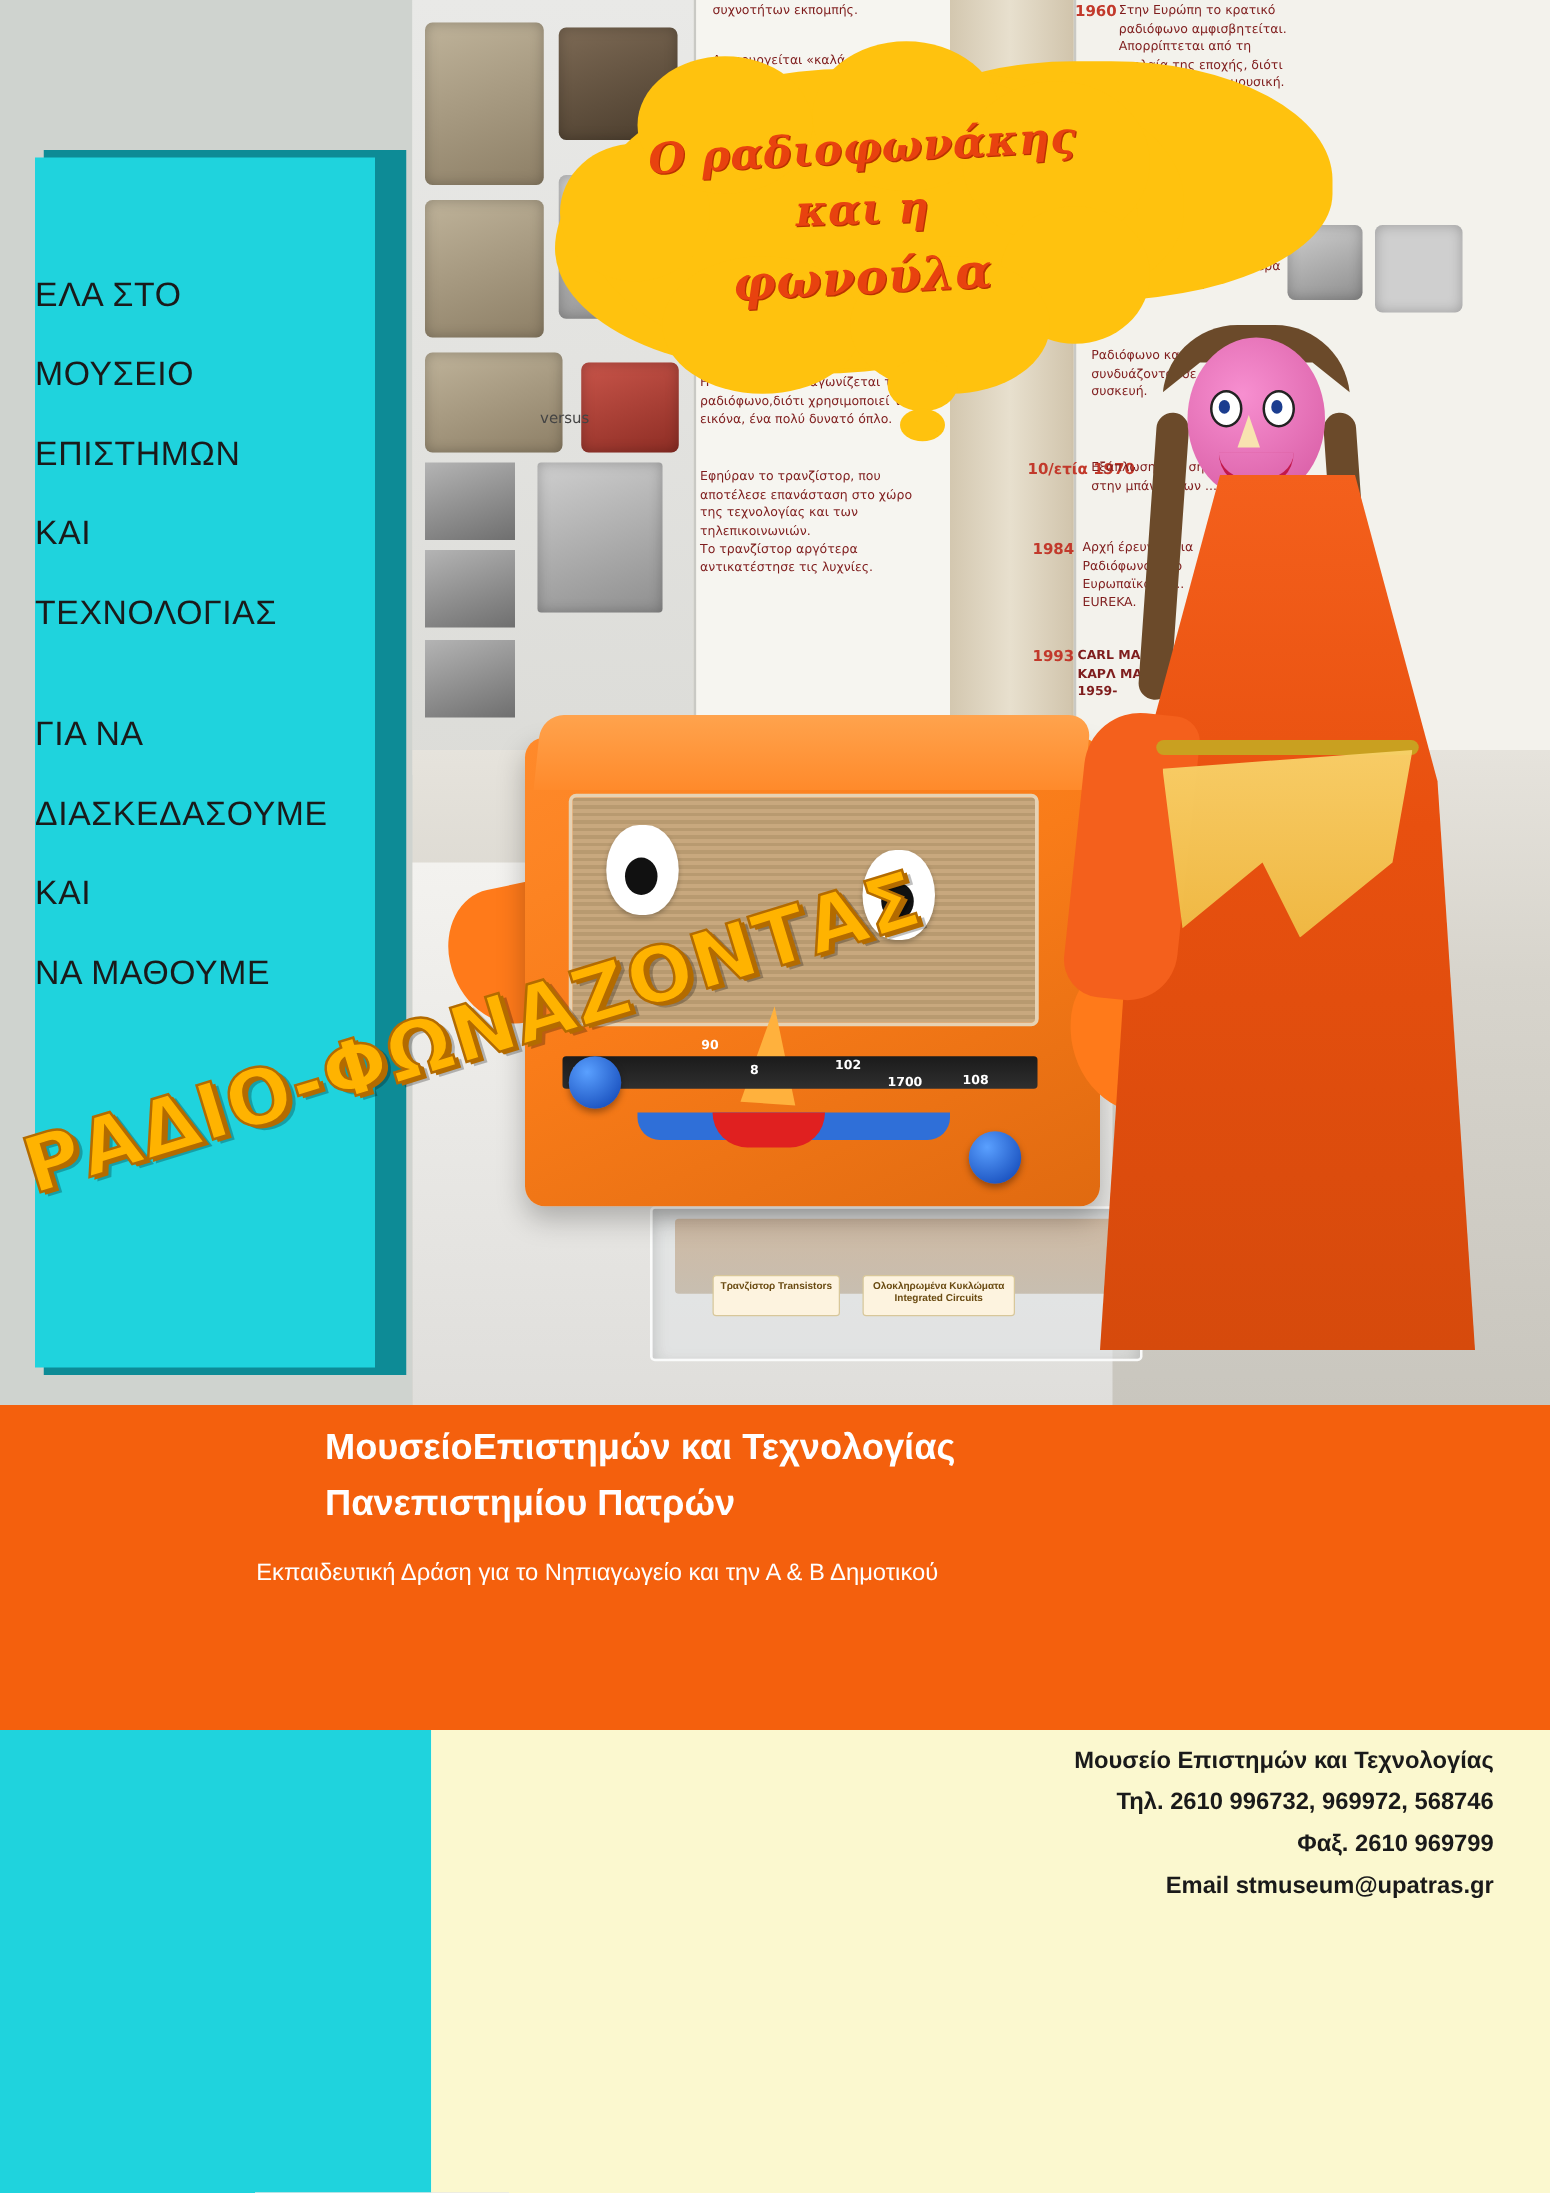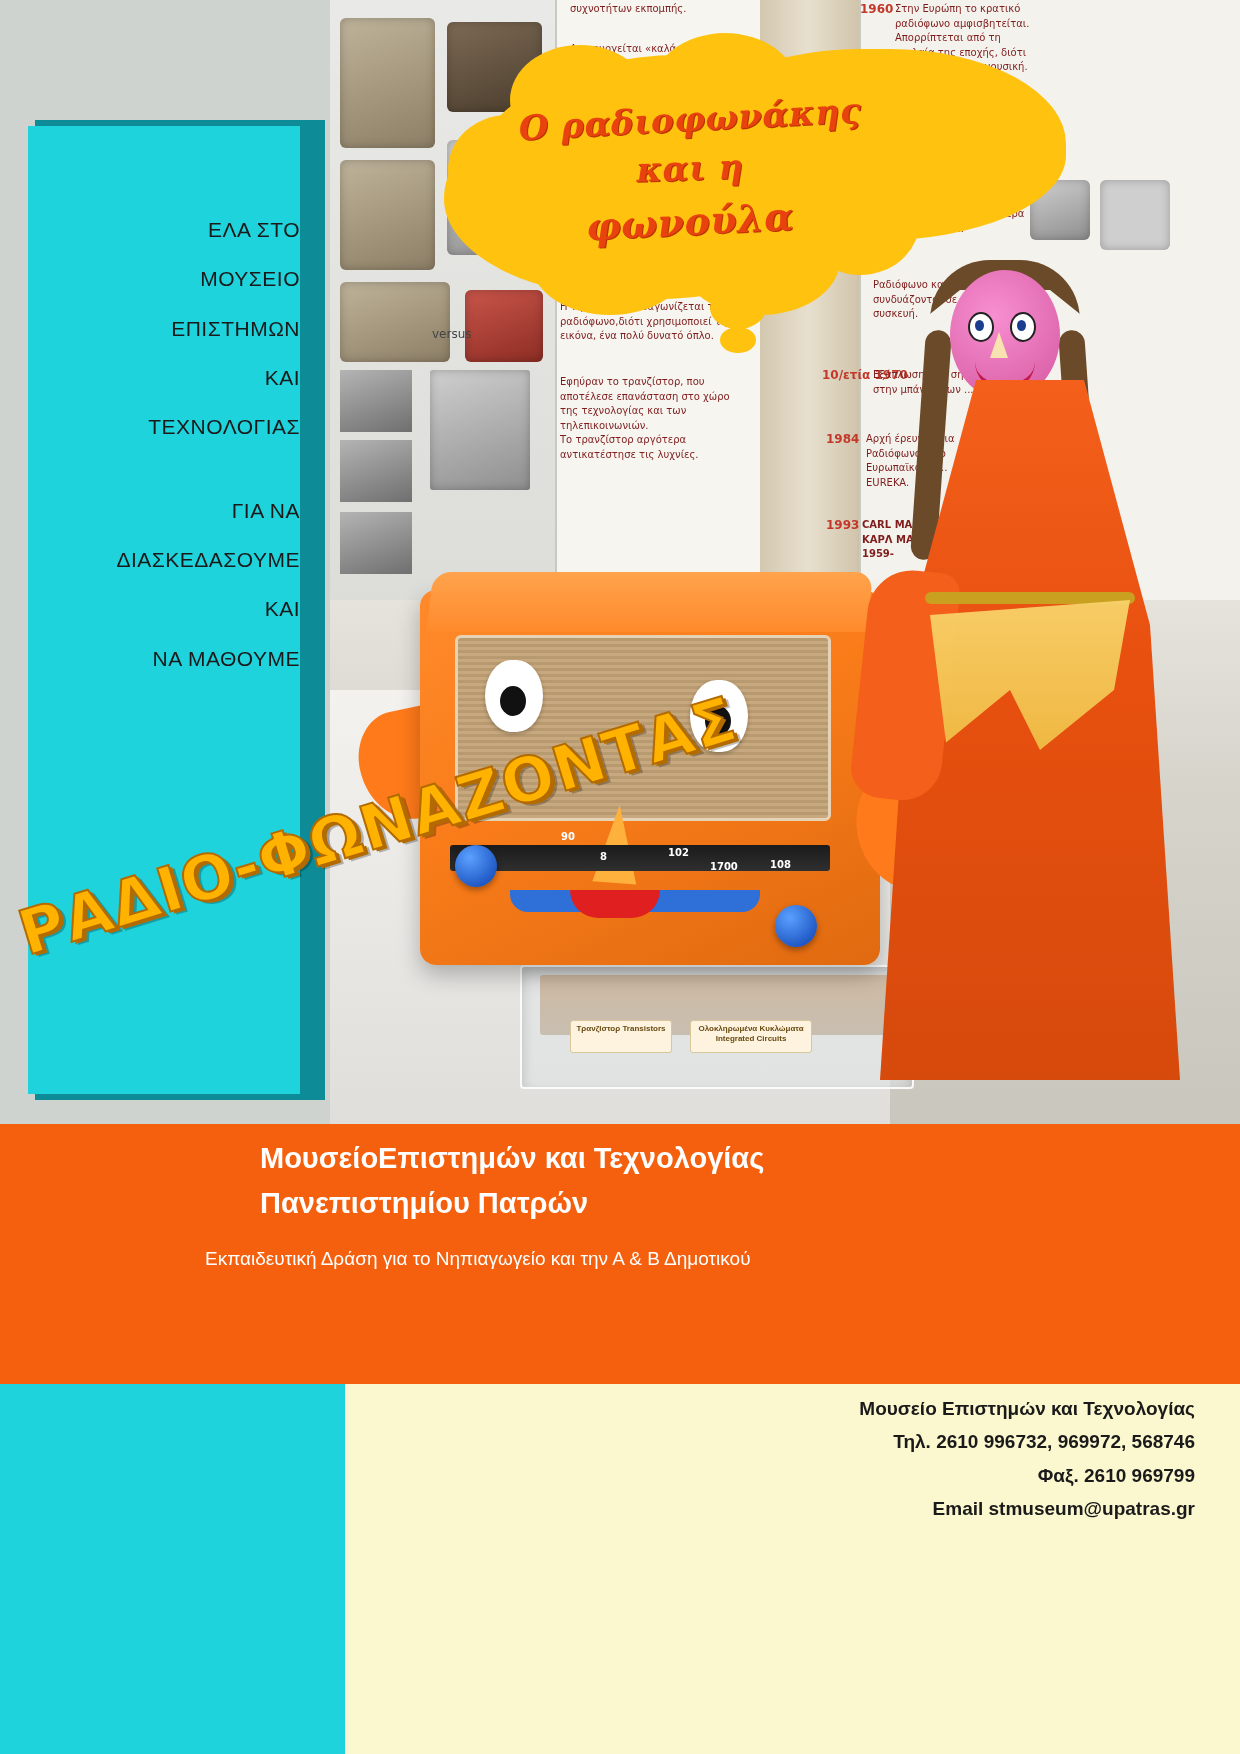--- a/index.html
+++ b/index.html
@@ -258,22 +258,22 @@
   .teal-shadow{
     position:absolute;left:35px;top:120px;width:290px;height:980px;
     background:#0d8b96;
   }
   .teal-panel{
     position:absolute;left:28px;top:126px;width:272px;height:968px;
     background:#1fd3dd;
   }
   .teal-text{
     position:absolute;left:28px;top:205px;width:272px;
-    text-align:right;color:#1a1a1a;
-    font-size:21px;line-height:2.35;
+    text-align:left;color:#1a1a1a;
+    font-size:27px;line-height:2.35;
     letter-spacing:.5px;
   }
   .teal-text .gap{display:block;height:34px;}
 
   
   .wordart{
     position:absolute;left:10px;top:900px;width:520px;height:210px;
     transform:rotate(-17deg);
     transform-origin:left top;
   }

